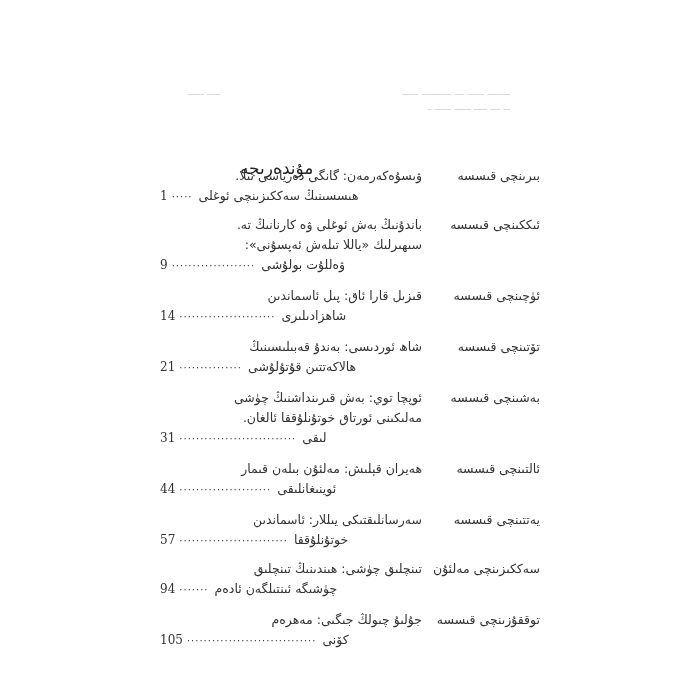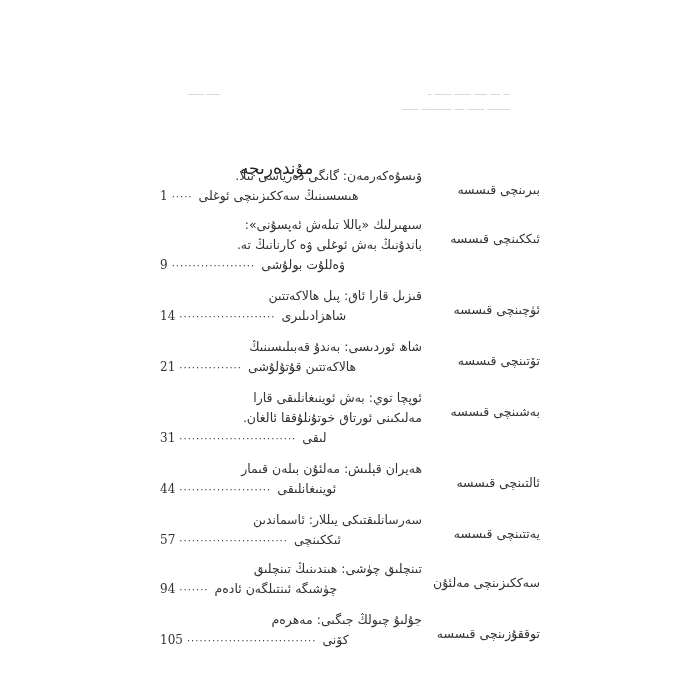--- a/index.html
+++ b/index.html
@@ -57,21 +57,20 @@
     align-items: flex-start;
   }
   .entry-label {
     width: 118px;
     flex: 0 0 118px;
     text-align: right;
     font-size: 12.5px;
     line-height: 20px;
     color: #333;
     padding-right: 0;
-    margin-top: 14px;
   }
   .entry-body {
     flex: 1 1 auto;
     font-size: 12.5px;
     line-height: 20px;
     color: #333;
   }
   .entry-line {
     display: block;
     white-space: nowrap;
@@ -105,22 +104,22 @@
   .e7 { margin-top: 10px; }
   .e8 { margin-top: 8px; }
   .e9 { margin-top: 10px; }
 </style>
 </head>
 <body>
 
 <div class="page">
 
   <div class="bleed bleed-1">
+    <div>ـــــــ ـــــ ـــ ـــــــــ ـــــ</div>
     <div>ــ ـــ ــــ ـــــ ـــــ ـ</div>
-    <div>ـــــــ ـــــ ـــ ـــــــــ ـــــ</div>
   </div>
   <div class="bleed bleed-2">
     <div>ــــ ـــــ</div>
   </div>
 
   <div class="title">مۇندەرىجە</div>
 
   <div class="toc">
 
     <div class="entry e1">
@@ -131,34 +130,34 @@
           <span class="page-num">1</span>
           <span class="dots">·····</span>
           <span class="last-text">ھىسسىنىڭ سەككىزىنچى ئوغلى</span>
         </span>
       </div>
     </div>
 
     <div class="entry e2">
       <div class="entry-label">ئىككىنچى قىسسە</div>
       <div class="entry-body">
+        <span class="entry-line">باندۇنىڭ بەش ئوغلى ۋە كارنانىڭ تە.</span>
         <span class="entry-line">سىھىرلىك «ياللا تىلەش ئەپسۇنى»:</span>
-        <span class="entry-line">باندۇنىڭ بەش ئوغلى ۋە كارنانىڭ تە.</span>
         <span class="page-line">
           <span class="page-num">9</span>
           <span class="dots">····················</span>
           <span class="last-text">ۋەللۇت بولۇشى</span>
         </span>
       </div>
     </div>
 
     <div class="entry e3">
       <div class="entry-label">ئۈچىنچى قىسسە</div>
       <div class="entry-body">
-        <span class="entry-line">قىزىل قارا ئاق: پىل ھالاكەتتىن</span>
+        <span class="entry-line">قىزىل قارا ئاق: پىل ئاسماندىن</span>
         <span class="page-line">
           <span class="page-num">14</span>
           <span class="dots">·······················</span>
           <span class="last-text">شاھزادىلىرى</span>
         </span>
       </div>
     </div>
 
     <div class="entry e4">
       <div class="entry-label">تۆتىنچى قىسسە</div>
@@ -168,21 +167,21 @@
           <span class="page-num">21</span>
           <span class="dots">···············</span>
           <span class="last-text">ھالاكەتتىن قۇتۇلۇشى</span>
         </span>
       </div>
     </div>
 
     <div class="entry e5">
       <div class="entry-label">بەشىنچى قىسسە</div>
       <div class="entry-body">
-        <span class="entry-line">ئوپچا توي: بەش ئوينىغانلىقى قارا</span>
+        <span class="entry-line">ئوپچا توي: بەش قىرىنداشنىڭ چۈشى</span>
         <span class="entry-line">مەلىكىنى ئورتاق خوتۇنلۇققا ئالغان.</span>
         <span class="page-line">
           <span class="page-num">31</span>
           <span class="dots">····························</span>
           <span class="last-text">لىقى</span>
         </span>
       </div>
     </div>
 
     <div class="entry e6">
@@ -197,21 +196,21 @@
       </div>
     </div>
 
     <div class="entry e7">
       <div class="entry-label">يەتتىنچى قىسسە</div>
       <div class="entry-body">
         <span class="entry-line">سەرسانلىقتىكى يىللار: ئاسماندىن</span>
         <span class="page-line">
           <span class="page-num">57</span>
           <span class="dots">··························</span>
-          <span class="last-text">ئىككىنچى</span>
+          <span class="last-text">خوتۇنلۇققا</span>
         </span>
       </div>
     </div>
 
     <div class="entry e8">
       <div class="entry-label">سەككىزىنچى مەلئۇن</div>
       <div class="entry-body">
         <span class="entry-line">تىنچلىق چۈشى: ھىندىنىڭ تىنچلىق</span>
         <span class="page-line">
           <span class="page-num">94</span>

